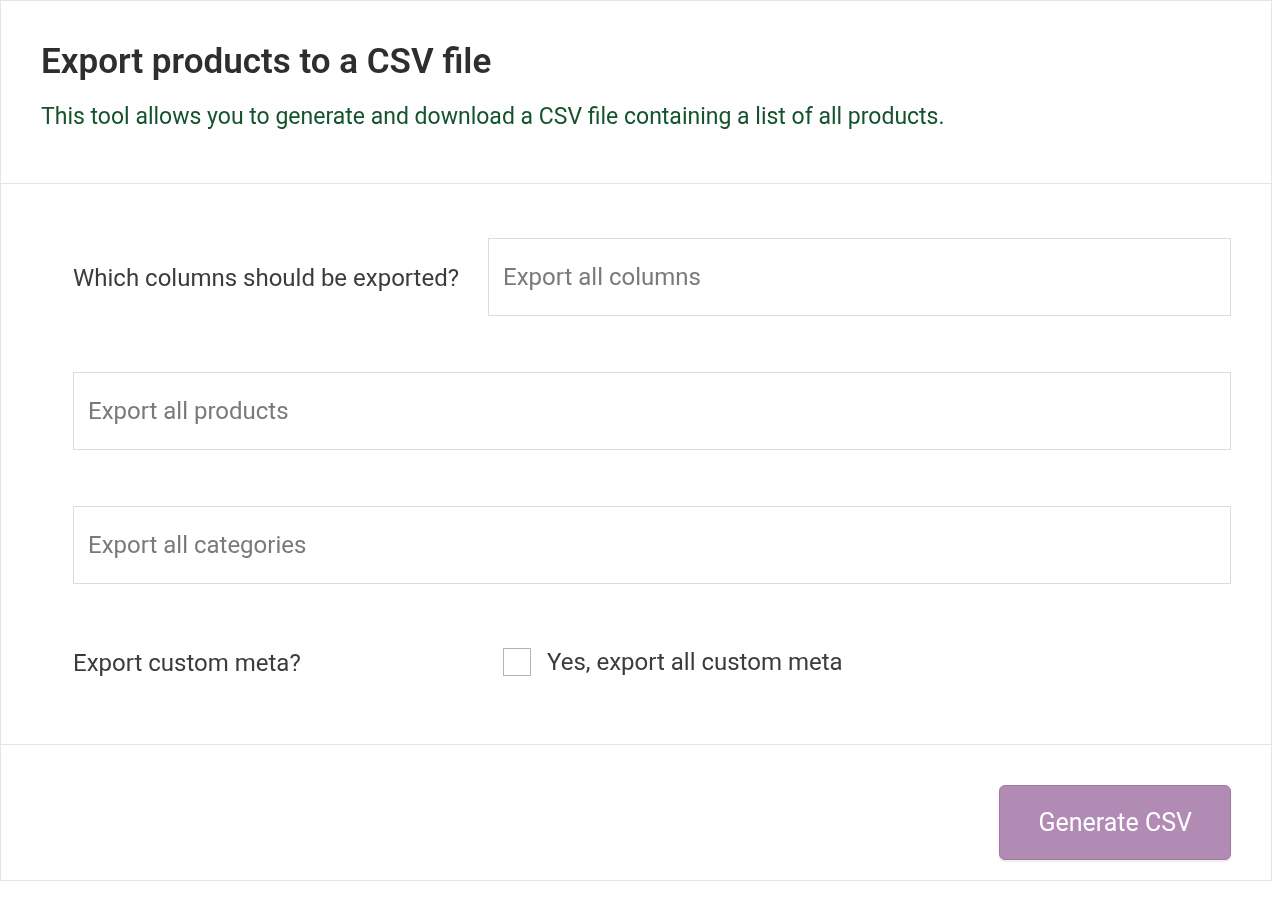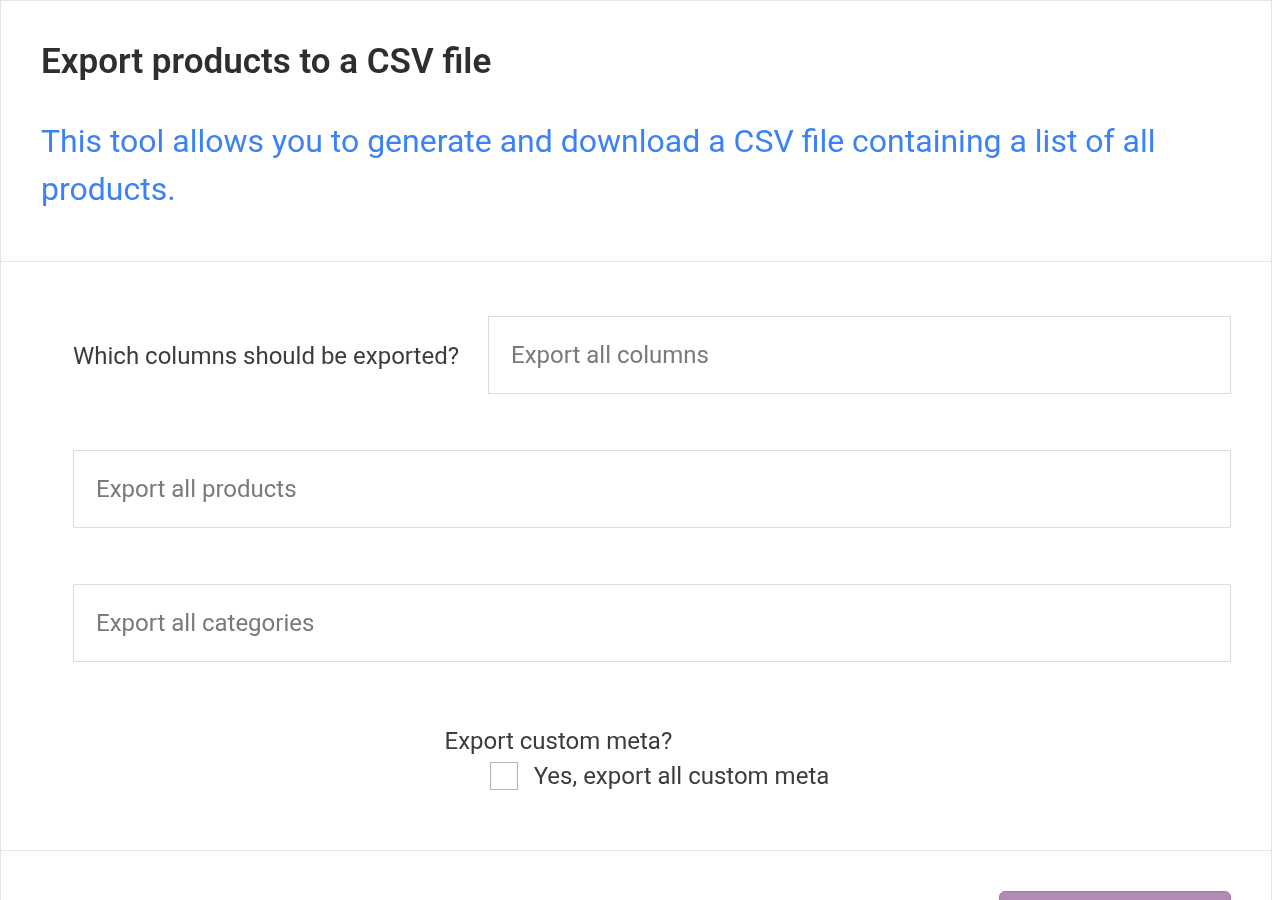--- a/index.html
+++ b/index.html
@@ -19,56 +19,55 @@
       background: #ffffff;
     }
     .header-section {
       padding: 40px 40px 48px 40px;
       border-bottom: 1px solid #e5e5e5;
     }
     .page-title {
       font-size: 35px;
       font-weight: 600;
       color: #2e2e2e;
-      margin-bottom: 35px;
+      margin-bottom: 18px;
     }
     .description {
-      font-size: 32px;
-      color: #3b82f6;
+      font-size: 23px;
+      color: #14532d;
       line-height: 1.5;
     }
     .form-section {
       padding: 54px 40px 50px 40px;
       border-bottom: 1px solid #e5e5e5;
     }
     .form-row {
       display: flex;
       align-items: center;
       margin-bottom: 56px;
       margin-left: 32px;
     }
     .form-row:last-child {
       margin-bottom: 10px;
-      flex-direction: column;
     }
     .form-label {
       width: 415px;
       font-size: 24px;
       color: #3c3c3c;
       line-height: 1.75;
       padding-right: 20px;
       padding-top: 2px;
     }
     .form-input-wrapper {
       flex: 1;
     }
     .select-input {
       width: 100%;
       height: 78px;
-      padding: 0 22px;
+      padding: 0 14px;
       font-size: 24px;
       color: #555555;
       border: 1px solid #dcdcdc;
       background: #ffffff;
       outline: none;
       font-family: inherit;
       line-height: 78px;
     }
     .select-input::placeholder {
       color: #7a7a7a;

